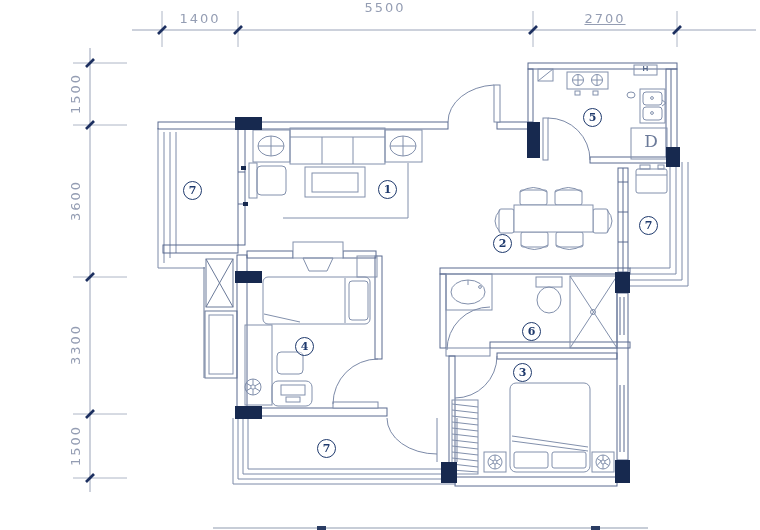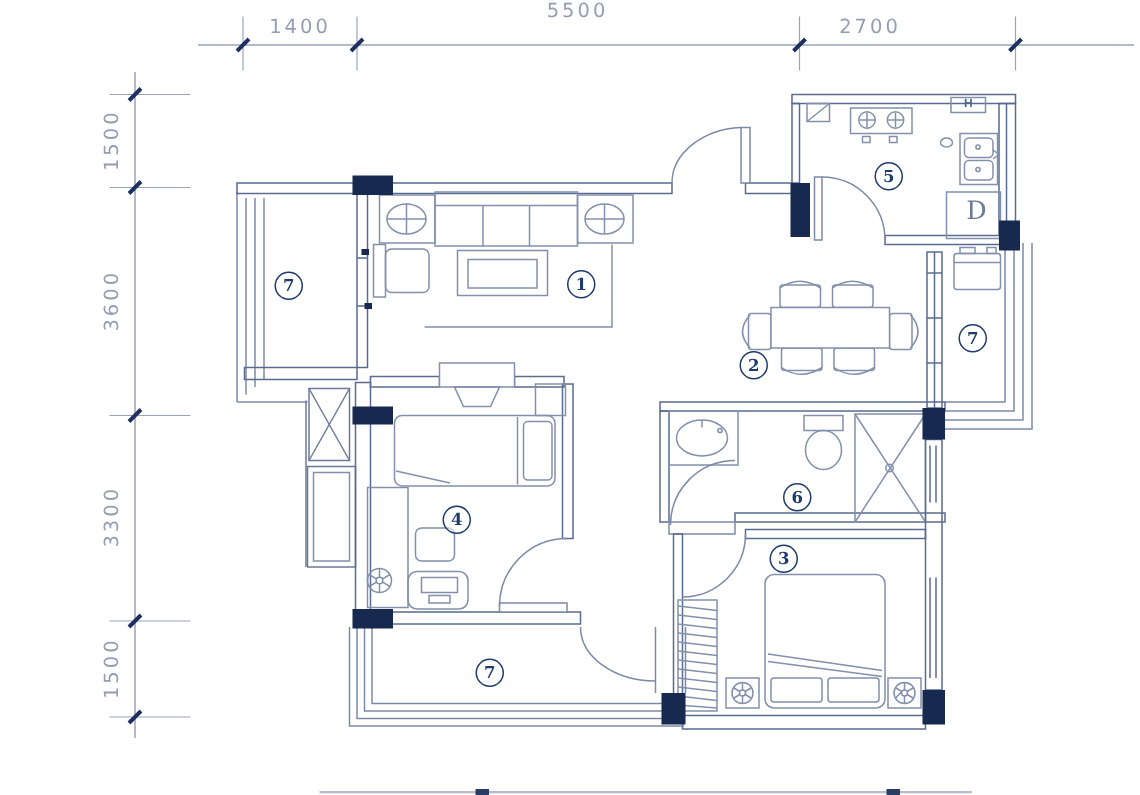--- a/index.html
+++ b/index.html
@@ -347,21 +347,21 @@
     <rect x="235" y="271" width="27" height="12"></rect>
     <rect x="235" y="406" width="27" height="13"></rect>
     <rect x="615" y="272" width="15" height="21"></rect>
     <rect x="441" y="462" width="16" height="21"></rect>
     <rect x="615" y="460" width="15" height="23"></rect>
   </g>
 </svg>
 
 <div class="dim-label" style="left:170px;top:11px;">1400</div>
 <div class="dim-label" style="left:355px;top:0;">5500</div>
-<div class="dim-label" style="left:550px;top:11px;">2700</div>
+<div class="dim-label" style="left:575px;top:11px;text-decoration:underline;">2700</div>
 
 <div class="dim-label v" style="left:45px;top:86px;">1500</div>
 <div class="dim-label v" style="left:45px;top:193px;">3600</div>
 <div class="dim-label v" style="left:45px;top:337px;">3300</div>
 <div class="dim-label v" style="left:45px;top:438px;">1500</div>
 
 <div class="room-label" style="left:378px;top:180px;">1</div>
 <div class="room-label" style="left:493px;top:234px;">2</div>
 <div class="room-label" style="left:513px;top:363px;">3</div>
 <div class="room-label" style="left:295px;top:337px;">4</div>

